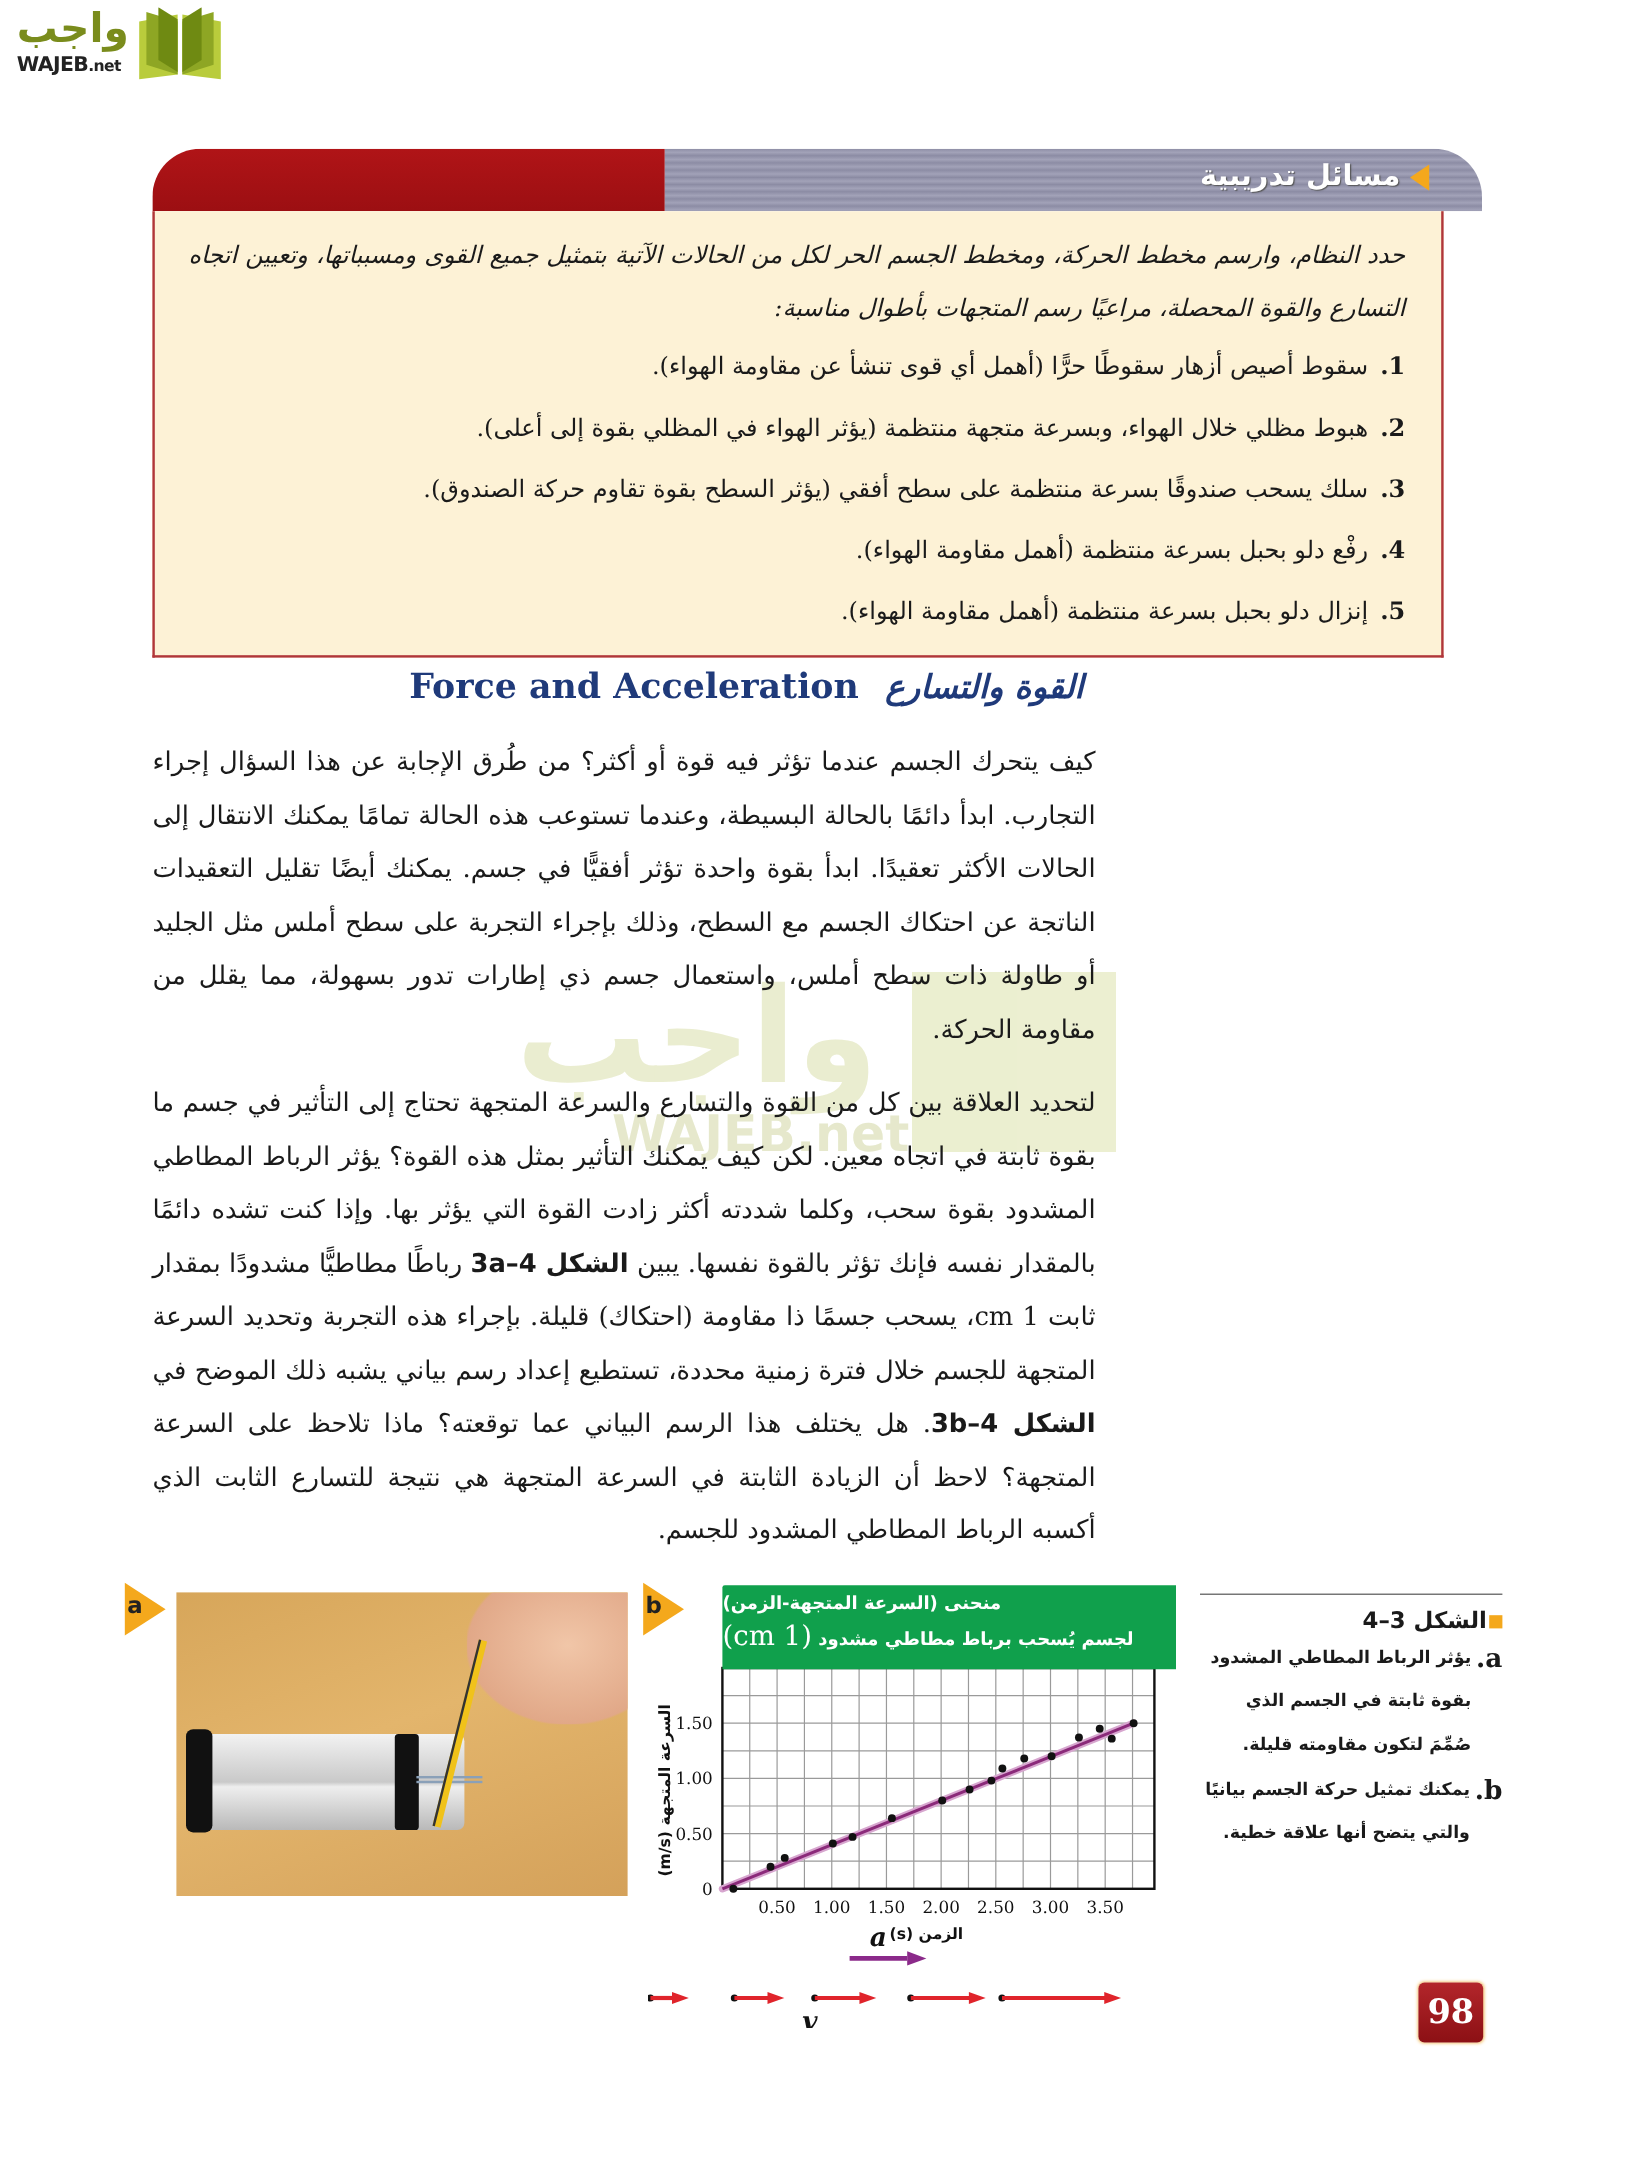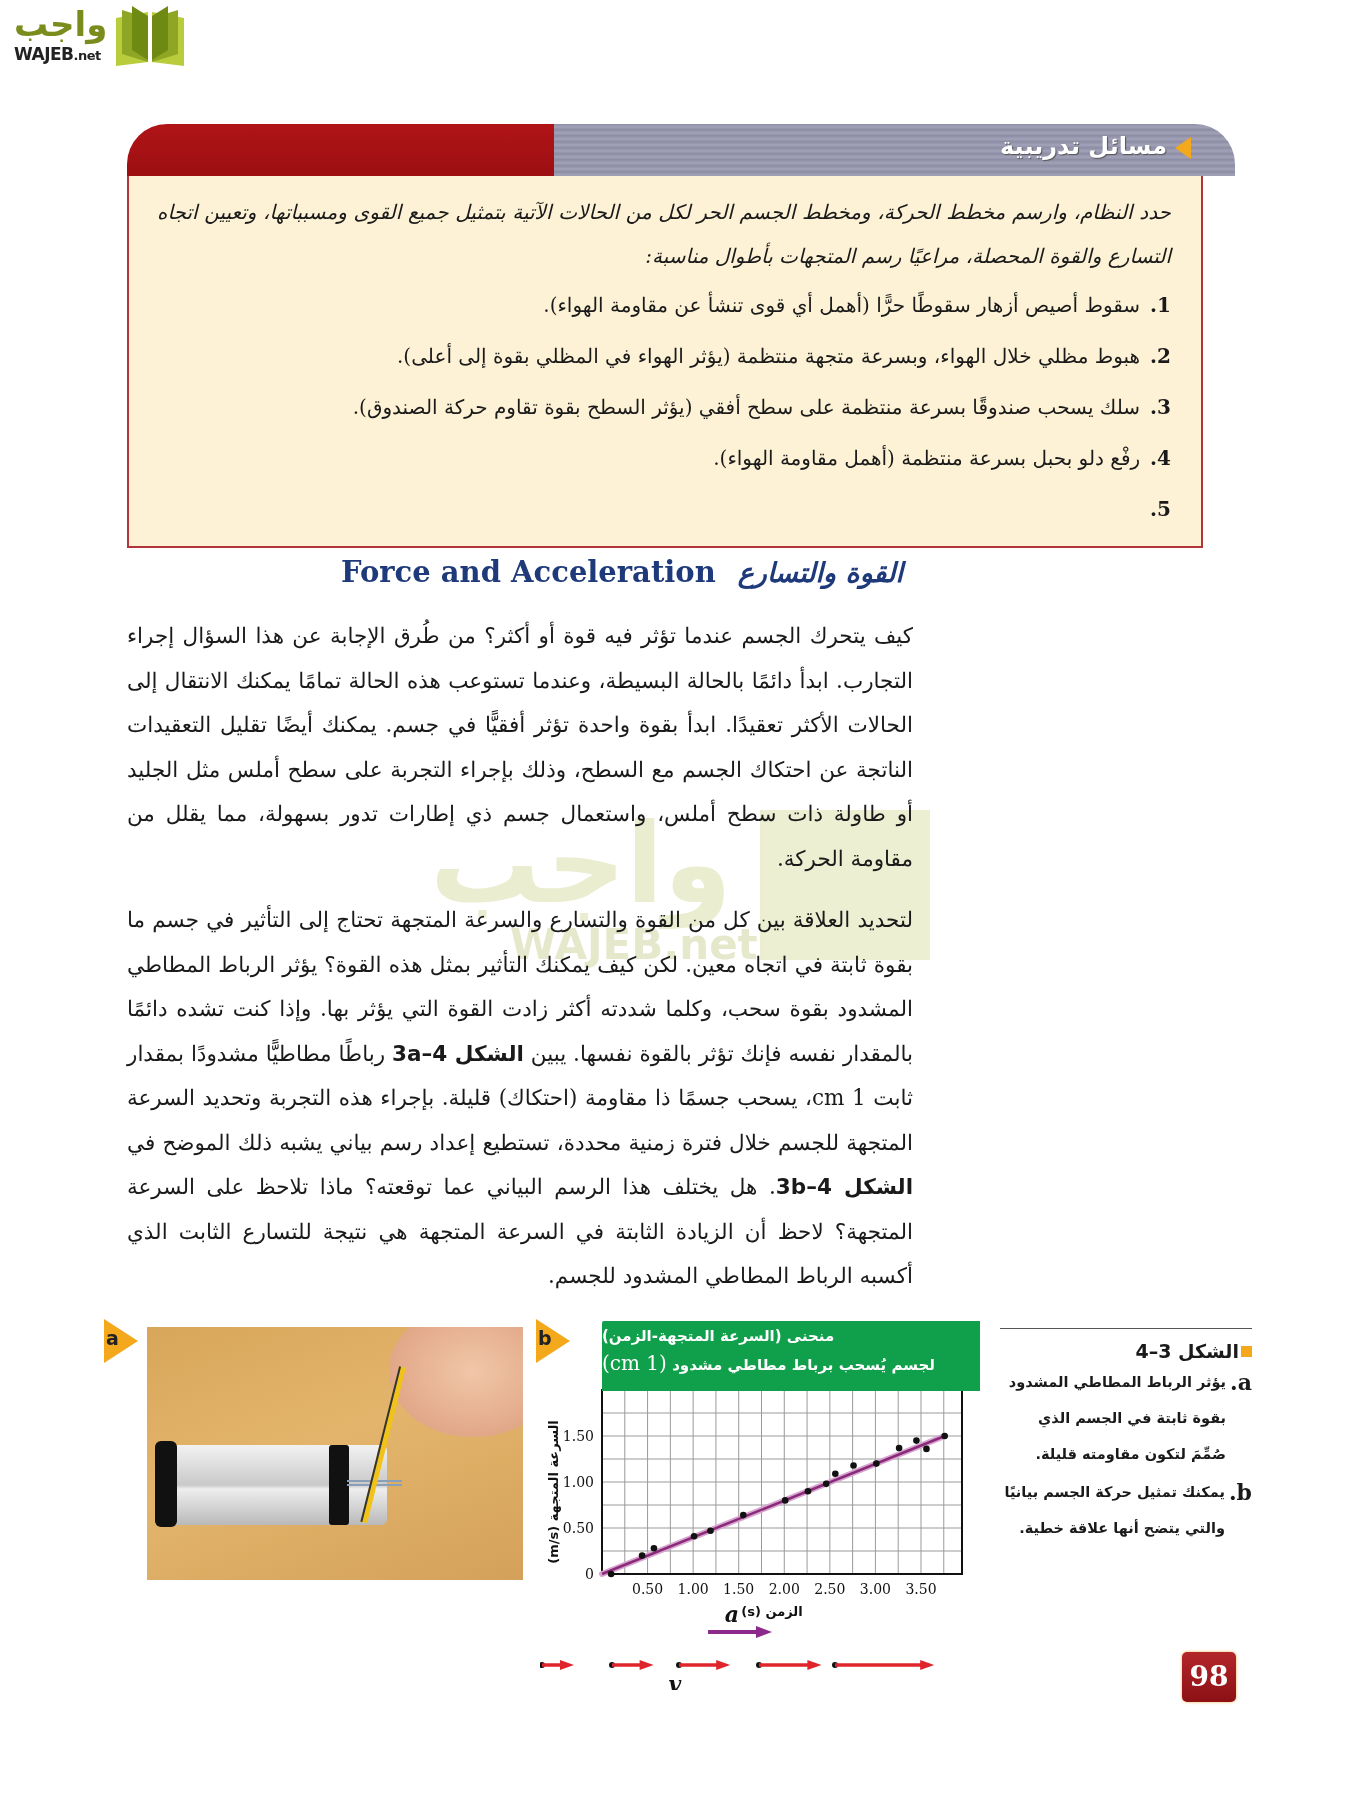--- a/index.html
+++ b/index.html
@@ -57,21 +57,21 @@
   .photo .pencil { position: absolute; left: 252px; top: 40px; width: 7px; height: 160px; background: #f0c21a; transform: rotate(14deg); transform-origin: top center; border-left: 2px solid #333; }
   .photo .hand { position: absolute; left: 242px; top: 0; width: 140px; height: 110px; background: radial-gradient(ellipse at 60% 40%, #f1c6a8, #e1a888 70%, transparent 72%); }
 
   
   .chart-wrap { position: absolute; left: 540px; top: 1320px; width: 440px; height: 370px; }
   .chart-svg { position: absolute; left: 0; top: 0; }
   .chart-title-box { position: absolute; left: 62px; top: 1321px; width: 378px; height: 70px; background: #10a04c; border-top-left-radius: 2px; }
   .chart-title1, .chart-title2 { position: absolute; left: 0; width: 346px; text-align: left; color: #fff; font-family: "DejaVu Sans", sans-serif; font-weight: bold; direction: rtl; }
   .chart-title1 { top: 6px; font-size: 15px; }
   .chart-title2 { top: 30px; font-size: 15px; }
-  .chart-title2 .unit { font-family: "DejaVu Serif", serif; font-weight: normal; font-size: 20px; }
+  .chart-title2 .unit { font-family: "DejaVu Serif", serif; font-weight: normal; font-size: 23px; }
 
   
   .caption { position: absolute; left: 1000px; top: 1328px; width: 252px; direction: rtl; font-family: "DejaVu Sans", sans-serif; }
   .caption-rule { position: absolute; left: 1000px; top: 1328px; width: 252px; height: 1px; background: #555; }
   .caption-title { margin-top: 12px; font-size: 19px; font-weight: bold; display: flex; align-items: center; gap: 2px; }
   .caption-title .sq { width: 11px; height: 11px; background: #f4a81c; display: inline-block; }
   .caption-item { display: flex; font-size: 14.5px; line-height: 36px; margin-top: 2px; }
   .caption-item .letter { font-family: "DejaVu Serif", serif; font-weight: bold; font-size: 22px; margin-left: 4px; }
   .caption-item .text { font-weight: bold; }
 
@@ -116,20 +116,21 @@
       <li>
           <span class="num">3.</span>
           <span>سلك يسحب صندوقًا بسرعة منتظمة على سطح أفقي (يؤثر السطح بقوة تقاوم حركة الصندوق).</span>
         </li>
       <li>
           <span class="num">4.</span>
           <span>رفْع دلو بحبل بسرعة منتظمة (أهمل مقاومة الهواء).</span>
         </li>
       <li>
           <span class="num">5.</span>
+          <span>إنزال دلو بحبل بسرعة منتظمة (أهمل مقاومة الهواء).</span>
         </li>
     </ol>
   </div>
 </section>
 
 <h2 class="section-heading">
   <span class="ar">القوة والتسارع</span>
   <span class="en">Force and Acceleration</span>
 </h2>
 

